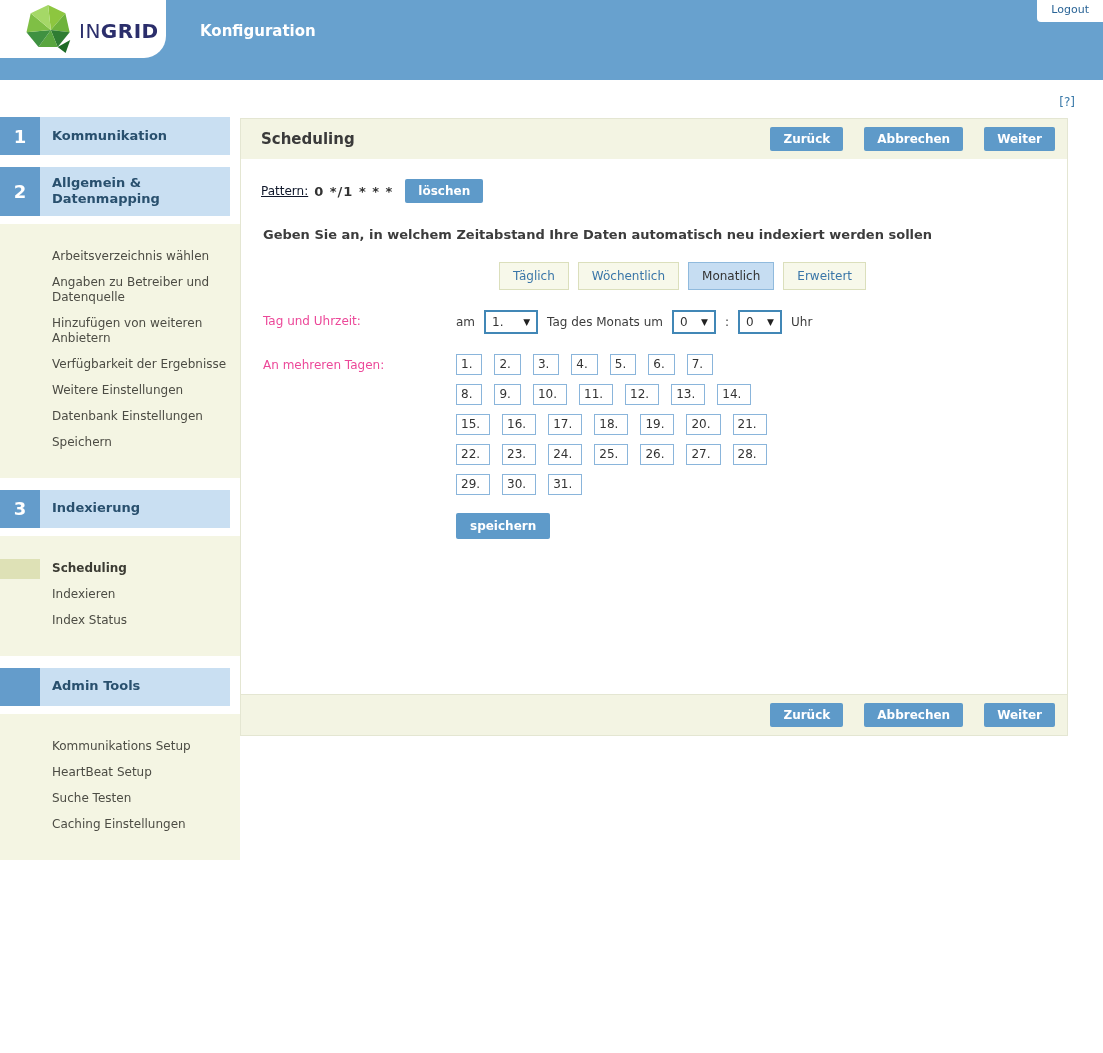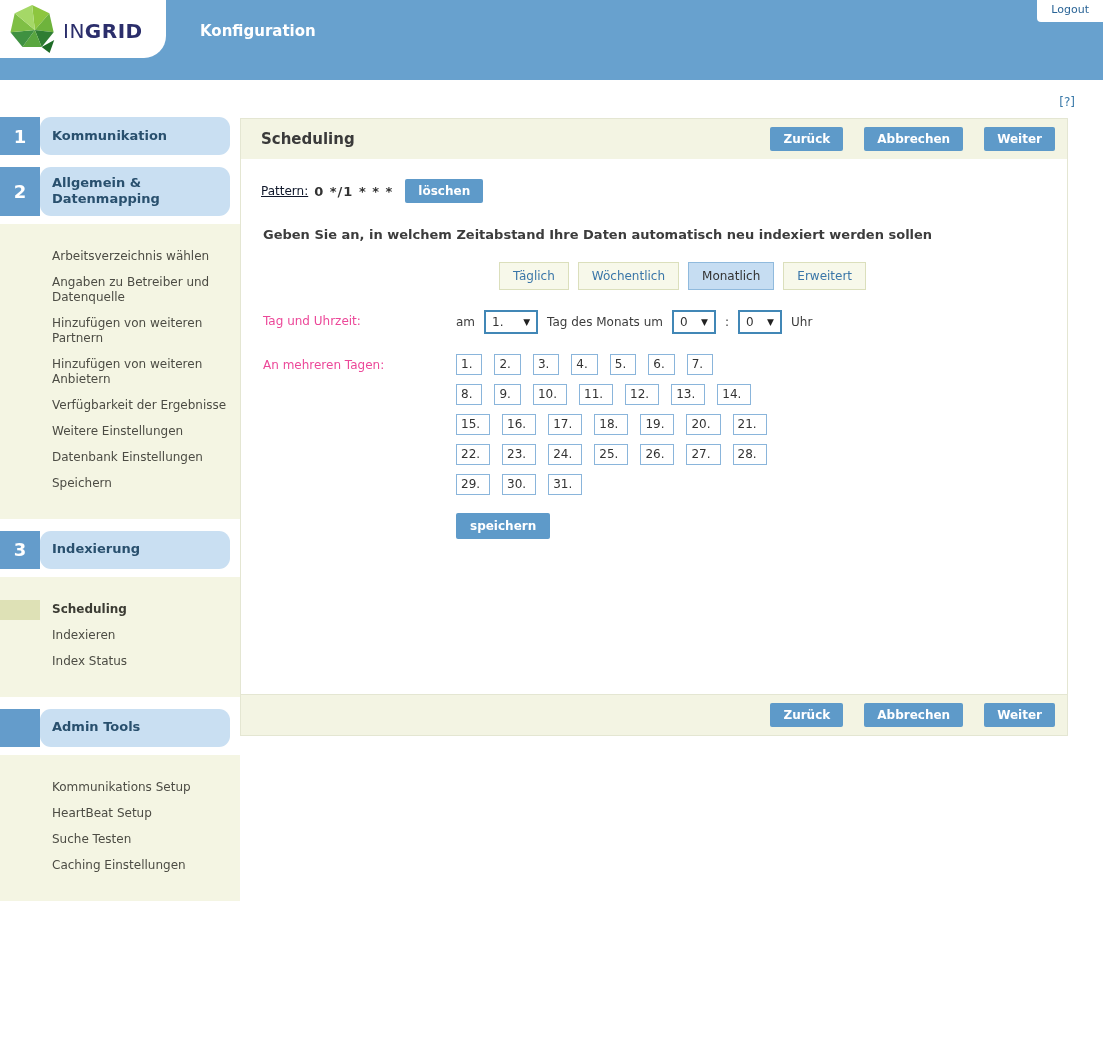--- a/index.html
+++ b/index.html
@@ -4,39 +4,39 @@
 <style>
   * { margin:0; padding:0; box-sizing:border-box; }
   html,body { width:1103px; height:1053px; background:#fff;
     font-family:"DejaVu Sans","Liberation Sans",sans-serif; }
   body { position:relative; overflow:hidden; }
   [data-interactable="true"] { cursor:pointer; }
 
   
   .header { position:absolute; top:0; left:0; width:1103px; height:80px; background:#68A1CE; }
   .logo-box { position:absolute; top:0; left:0; width:166px; height:58px; background:#fff;
-    border-bottom-right-radius:22px; display:flex; align-items:center; padding-left:9px; }
+    border-bottom-right-radius:22px; display:flex; align-items:center; padding-left:25px; }
   .logo-box svg { width:48px; height:52px; }
   .brand { font-size:20px; letter-spacing:0.5px; color:#2B2E6B; margin-left:6px; margin-top:4px; }
   .brand .bold { font-weight:bold; }
   .header-title { position:absolute; left:200px; top:22px; color:#fff; font-weight:bold; font-size:15px; }
   .logout-btn { position:absolute; top:0; right:0; height:22px; background:#fff; padding:3px 14px 0 14px;
     font-size:11px; color:#2A6496; border-bottom-left-radius:4px; }
 
   
   .help-link { position:absolute; top:95px; right:28px; font-size:12px; color:#3878A8; }
 
   
   .sidebar { position:absolute; top:117px; left:0; width:240px; }
   .section { margin-bottom:12px; }
   .section-header { display:flex; width:230px; min-height:38px; }
   .section-num { width:40px; background:#649CCB; color:#fff; font-weight:bold; font-size:18px;
     display:flex; align-items:center; justify-content:center; flex:0 0 40px; }
   .section-label { flex:1; background:#C9DFF2; color:#29506E; font-weight:bold; font-size:13px;
-    display:flex; align-items:center; padding:8px 8px 8px 12px; line-height:1.25;border-radius:11px; }
+    display:flex; align-items:center; padding:8px 8px 8px 12px; line-height:1.25; }
   .section-items { width:240px; background:#F4F5E3; padding:20px 0 22px 0; margin-top:8px; }
   .side-item { position:relative; font-size:12px; color:#4C4C44; padding:5px 12px 6px 52px; line-height:1.25; }
   .side-item.active { font-weight:bold; color:#3C3C34; }
   .side-item.active .active-marker { position:absolute; left:0; top:3px; width:40px; height:20px; background:#DEE1B6; }
 
   
   .main-panel { position:absolute; top:118px; left:240px; width:828px; border:1px solid #E4E6D2; background:#fff; }
   .panel-bar { background:#F3F4E3; display:flex; align-items:center; padding:8px 12px; min-height:40px; }
   .panel-title { font-size:15px; font-weight:bold; color:#3A3A3A; margin-left:8px; }
   .bar-spacer { flex:1; }
@@ -108,21 +108,20 @@
       </div>
     </div>
     <div class="section" data-interactable="false">
       <div class="section-header" data-interactable="true">
         <div class="section-num" data-interactable="false">2</div>
         <div class="section-label" data-interactable="false">Allgemein &amp; Datenmapping</div>
       </div>
       <div class="section-items" data-interactable="false">
         <div class="side-item" data-interactable="true">Arbeitsverzeichnis wählen</div>
         <div class="side-item" data-interactable="true">Angaben zu Betreiber und Datenquelle</div>
-        <div class="side-item" data-interactable="true">Hinzufügen von weiteren Partnern</div>
         <div class="side-item" data-interactable="true">Hinzufügen von weiteren Anbietern</div>
         <div class="side-item" data-interactable="true">Verfügbarkeit der Ergebnisse</div>
         <div class="side-item" data-interactable="true">Weitere Einstellungen</div>
         <div class="side-item" data-interactable="true">Datenbank Einstellungen</div>
         <div class="side-item" data-interactable="true">Speichern</div>
       </div>
     </div>
     <div class="section" data-interactable="false">
       <div class="section-header" data-interactable="true">
         <div class="section-num" data-interactable="false">3</div>

